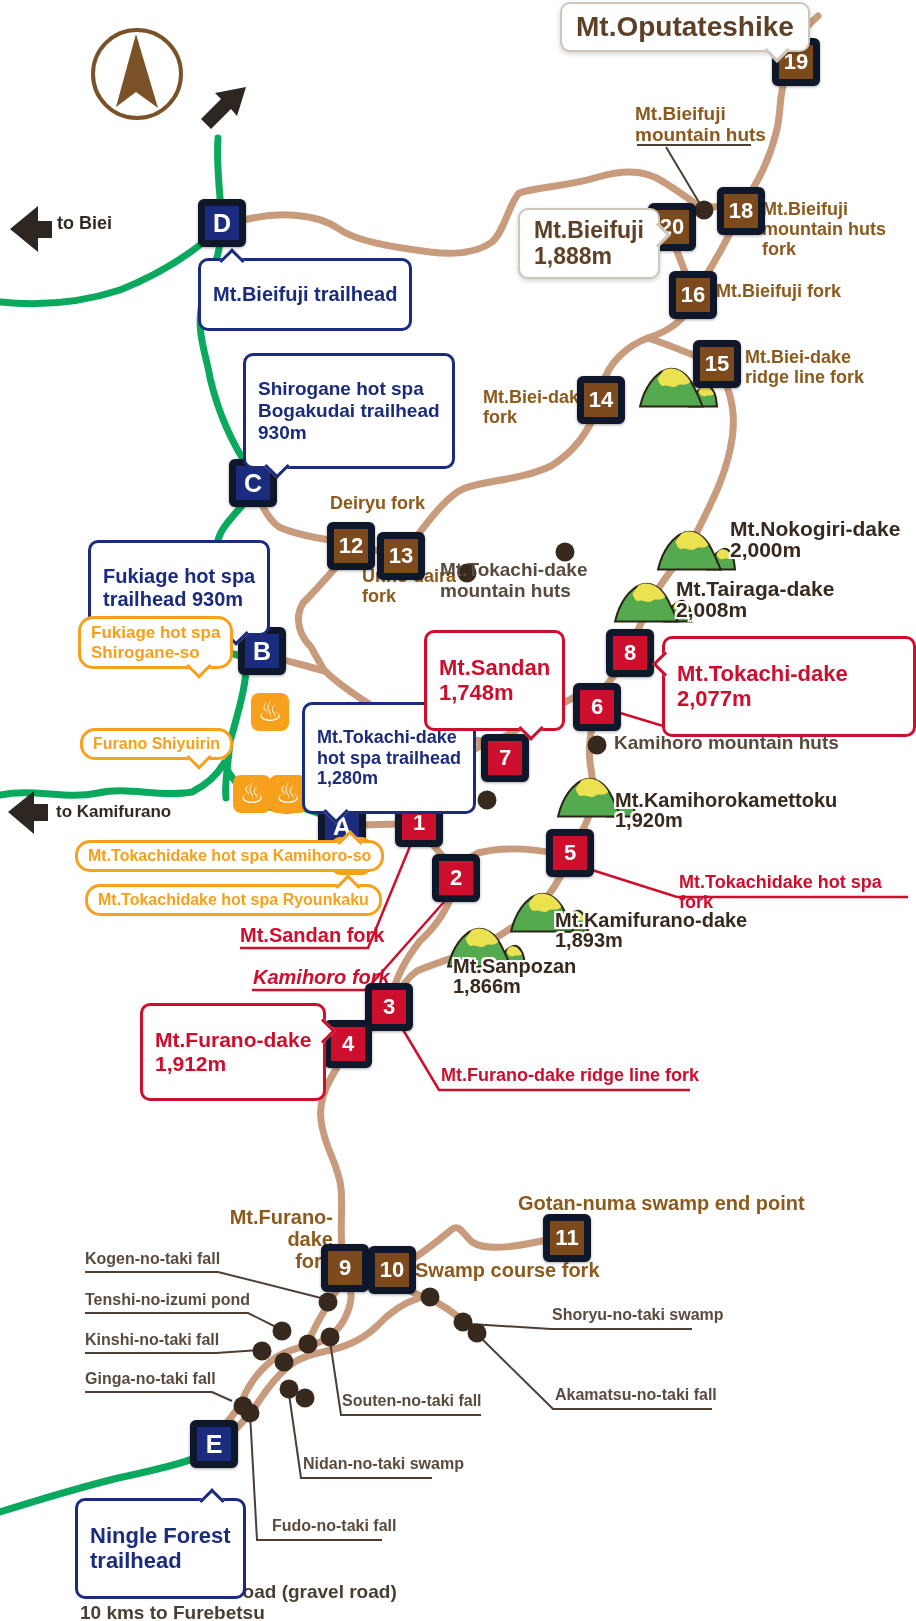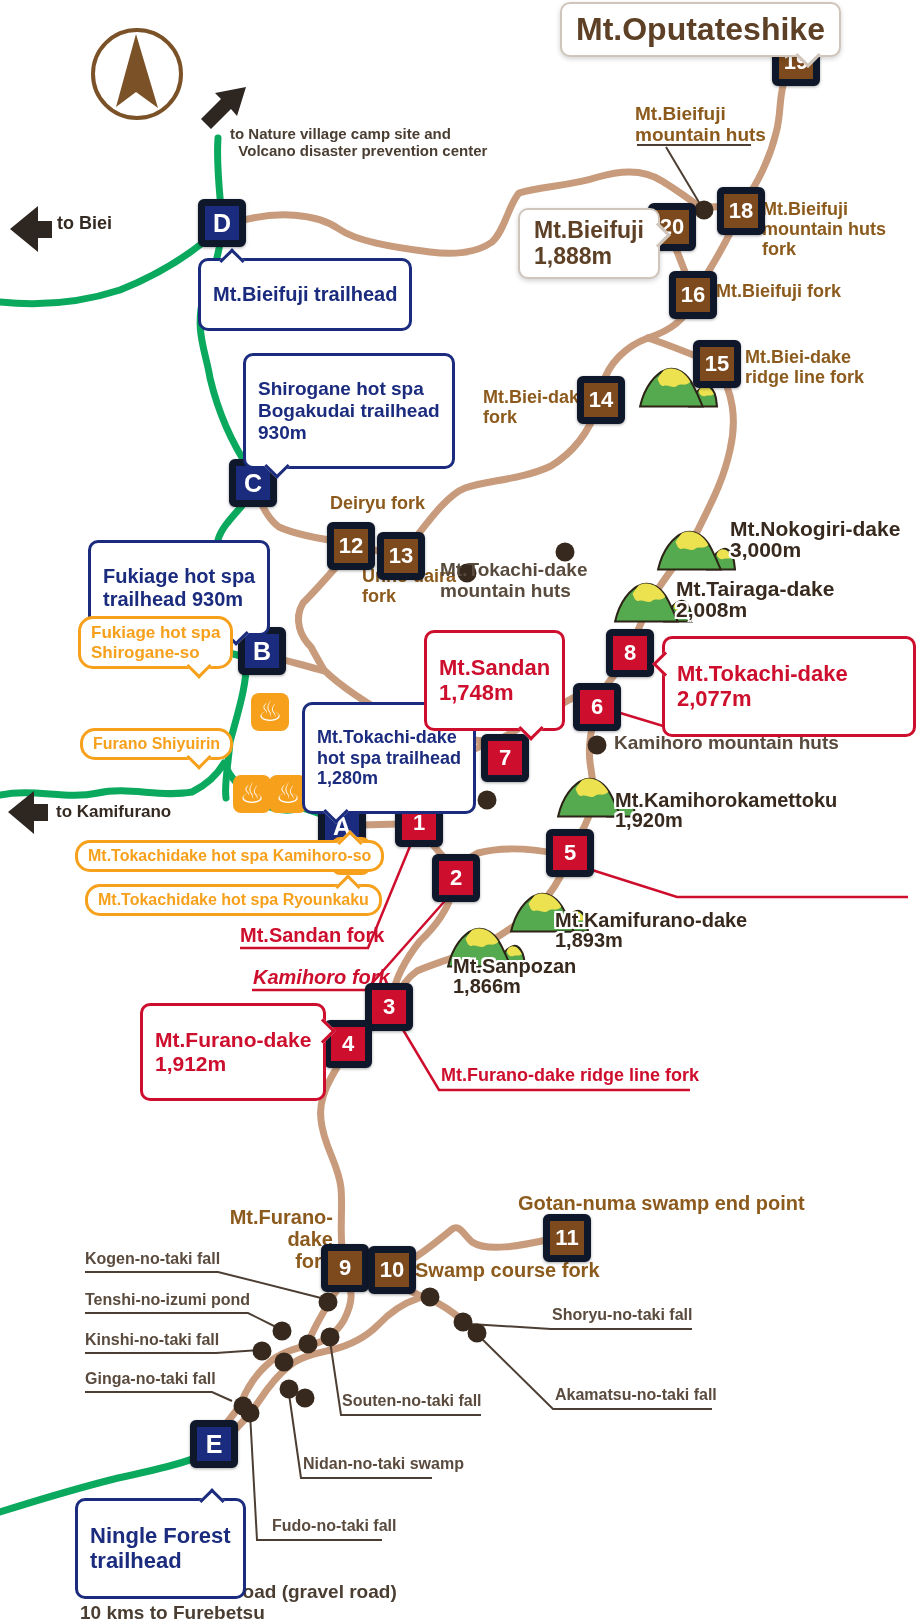--- a/index.html
+++ b/index.html
@@ -160,21 +160,21 @@
     <div class="marker num brown" style="left: 392px; top: 1270px;">10</div>
     <div class="marker num brown" style="left: 567px; top: 1238px;">11</div>
     <div class="marker num brown" style="left: 351px; top: 546px;">12</div>
     <div class="marker num brown" style="left: 401px; top: 556px;">13</div>
     <div class="marker num brown" style="left: 601px; top: 400px;">14</div>
     <div class="marker num brown" style="left: 717px; top: 364px;">15</div>
     <div class="marker num brown" style="left: 693px; top: 295px;">16</div>
     <div class="marker num brown" style="left: 672px; top: 227px;">20</div>
     <div class="marker num brown" style="left: 741px; top: 211px;">18</div>
     <div class="marker num brown" style="left: 796px; top: 62px;">19</div>
-    <div class="bubble plain" style="left: 560px; top: 2px; font-size: 32px;"><span class="txt">Mt.Oputateshike</span><span class="tail b far"></span></div>
+    <div class="bubble plain" style="left: 560px; top: 2px; font-size: 28px;"><span class="txt">Mt.Oputateshike</span><span class="tail b far"></span></div>
     <div class="bubble plain" style="left: 518px; top: 208px; font-size: 23px;"><span class="txt">Mt.Bieifuji
 1,888m</span><span class="tail r"></span></div>
     <div class="bubble blue" style="left: 198px; top: 258px; font-size: 20px;"><span class="txt">Mt.Bieifuji trailhead</span><span class="tail t near"></span></div>
     <div class="bubble blue" style="left: 243px; top: 353px; font-size: 19px;"><span class="txt">Shirogane hot spa
 Bogakudai trailhead
 930m</span><span class="tail b near"></span></div>
     <div class="bubble blue" style="left: 88px; top: 540px; font-size: 20px;"><span class="txt">Fukiage hot spa
 trailhead 930m</span><span class="tail b far"></span></div>
     <div class="bubble orange" style="left: 78px; top: 616px; font-size: 17px;"><span class="txt">Fukiage hot spa
 Shirogane-so</span><span class="tail b far"></span></div>
@@ -203,45 +203,44 @@
     <div class="lbl brown" style="left: 330px; top: 494px; font-size: 18px;">Deiryu fork</div>
     <div class="lbl brown" style="left: 362px; top: 567px; font-size: 18px;">Unno daira
 fork</div>
     <div class="lbl brown alignr" style="left: 188px; top: 1206px; font-size: 20px; width: 145px;">Mt.Furano-dake
 fork</div>
     <div class="lbl brown" style="left: 415px; top: 1259px; font-size: 20px;">Swamp course fork</div>
     <div class="lbl brown" style="left: 518px; top: 1192px; font-size: 20px;">Gotan-numa swamp end point</div>
     <div class="lbl redl" style="left: 676px; top: 704px; font-size: 21px;">Taihoiwa fork</div>
     <div class="lbl redl" style="left: 240px; top: 924px; font-size: 20px;">Mt.Sandan fork</div>
     <div class="lbl redl" style="left: 253px; top: 966px; font-size: 20px; font-style: italic;">Kamihoro fork</div>
+    <div class="lbl redl" style="left: 679px; top: 873px; font-size: 18px;">Mt.Tokachidake hot spa fork</div>
     <div class="lbl redl" style="left: 441px; top: 1066px; font-size: 18px;">Mt.Furano-dake ridge line fork</div>
     <div class="lbl peak" style="left: 730px; top: 518px; font-size: 21px;">Mt.Nokogiri-dake
-3,000m</div>
+2,000m</div>
     <div class="lbl peak" style="left: 676px; top: 578px; font-size: 21px;">Mt.Tairaga-dake
 2,008m</div>
     <div class="lbl peak" style="left: 615px; top: 790px; font-size: 20px;">Mt.Kamihorokamettoku
 1,920m</div>
     <div class="lbl peak" style="left: 555px; top: 910px; font-size: 20px;">Mt.Kamifurano-dake
 1,893m</div>
     <div class="lbl peak" style="left: 453px; top: 956px; font-size: 20px;">Mt.Sanpozan
 1,866m</div>
     <div class="lbl hut" style="left: 440px; top: 560px; font-size: 19px;">Mt.Tokachi-dake
 mountain huts</div>
     <div class="lbl hut" style="left: 614px; top: 733px; font-size: 19px;">Kamihoro mountain huts</div>
     <div class="lbl fall" style="left: 85px; top: 1250px; font-size: 16px;">Kogen-no-taki fall</div>
     <div class="lbl fall" style="left: 85px; top: 1291px; font-size: 16px;">Tenshi-no-izumi pond</div>
     <div class="lbl fall" style="left: 85px; top: 1331px; font-size: 16px;">Kinshi-no-taki fall</div>
     <div class="lbl fall" style="left: 85px; top: 1370px; font-size: 16px;">Ginga-no-taki fall</div>
-    <div class="lbl fall" style="left: 552px; top: 1306px; font-size: 16px;">Shoryu-no-taki fall</div>
+    <div class="lbl fall" style="left: 552px; top: 1306px; font-size: 16px;">Shoryu-no-taki swamp</div>
     <div class="lbl fall" style="left: 342px; top: 1392px; font-size: 16px;">Souten-no-taki fall</div>
     <div class="lbl fall" style="left: 555px; top: 1386px; font-size: 16px;">Akamatsu-no-taki fall</div>
     <div class="lbl fall" style="left: 303px; top: 1455px; font-size: 16px;">Nidan-no-taki swamp</div>
     <div class="lbl fall" style="left: 272px; top: 1517px; font-size: 16px;">Fudo-no-taki fall</div>
-    <div class="lbl note" style="left: 230px; top: 126px; font-size: 15px;">to Nature village camp site and
-  Volcano disaster prevention center</div>
     <div class="lbl note" style="left: 80px; top: 1582px; font-size: 19px;">Furebetsu forest road (gravel road)
 10 kms to Furebetsu</div>
     <div class="lbl dir" style="left: 57px; top: 214px; font-size: 18px;">to Biei</div>
     <div class="lbl dir" style="left: 56px; top: 803px; font-size: 17px;">to Kamifurano</div>
     <div class="spa" style="left: 270px; top: 712px;">♨</div>
     <div class="spa" style="left: 252px; top: 794px;">♨</div>
     <div class="spa" style="left: 288px; top: 794px;">♨</div>
     <div class="spa" style="left: 351px; top: 856px;">♨</div>
     <div class="dot" style="left: 704px; top: 210px;"></div>
     <div class="dot" style="left: 467px; top: 573px;"></div>

